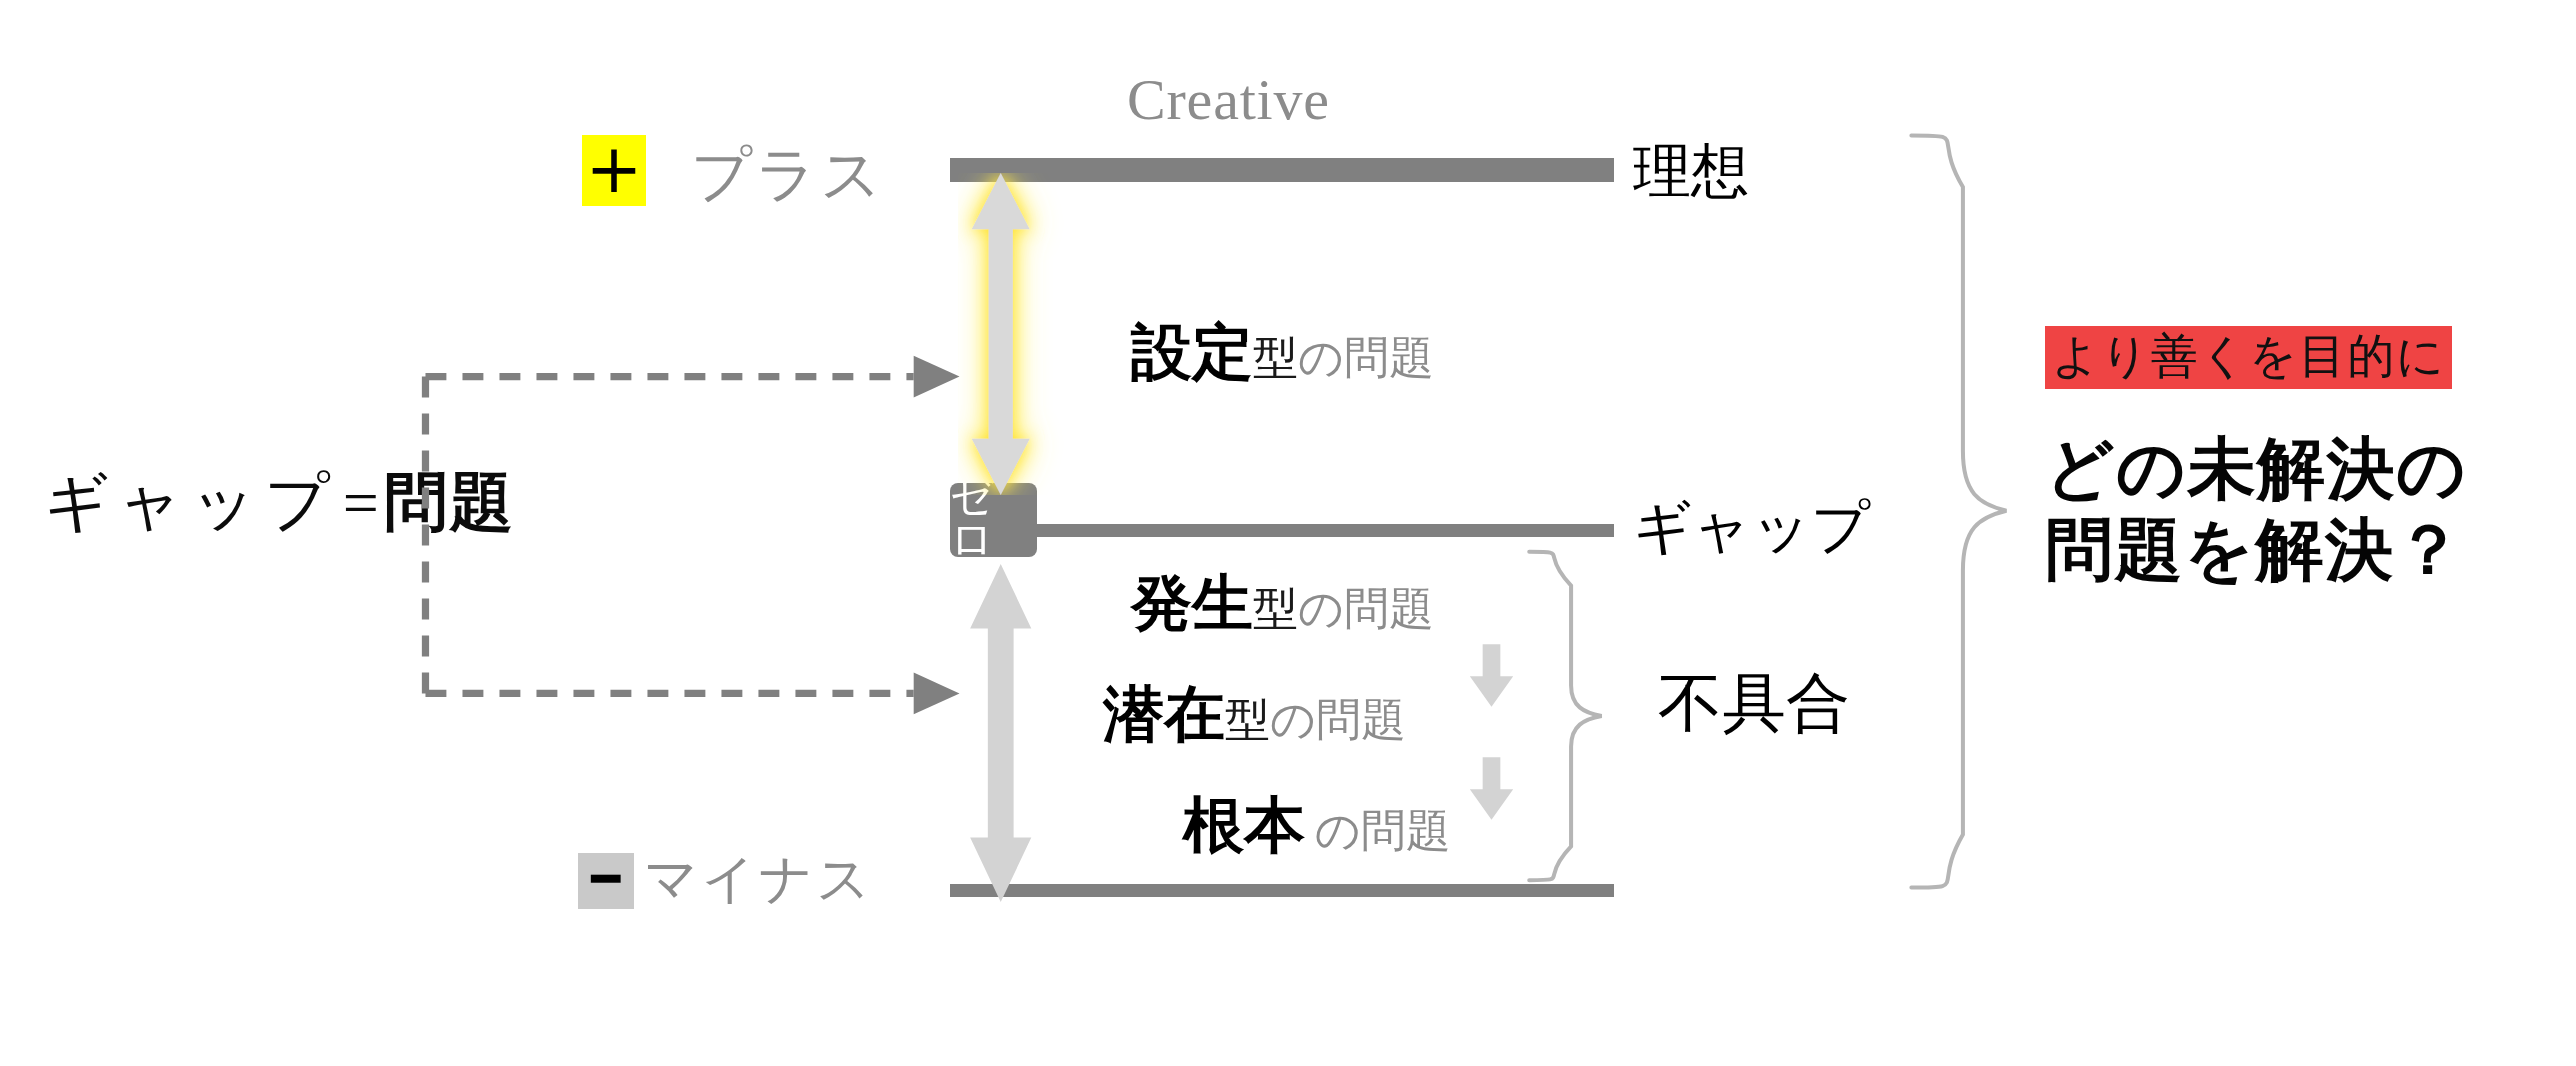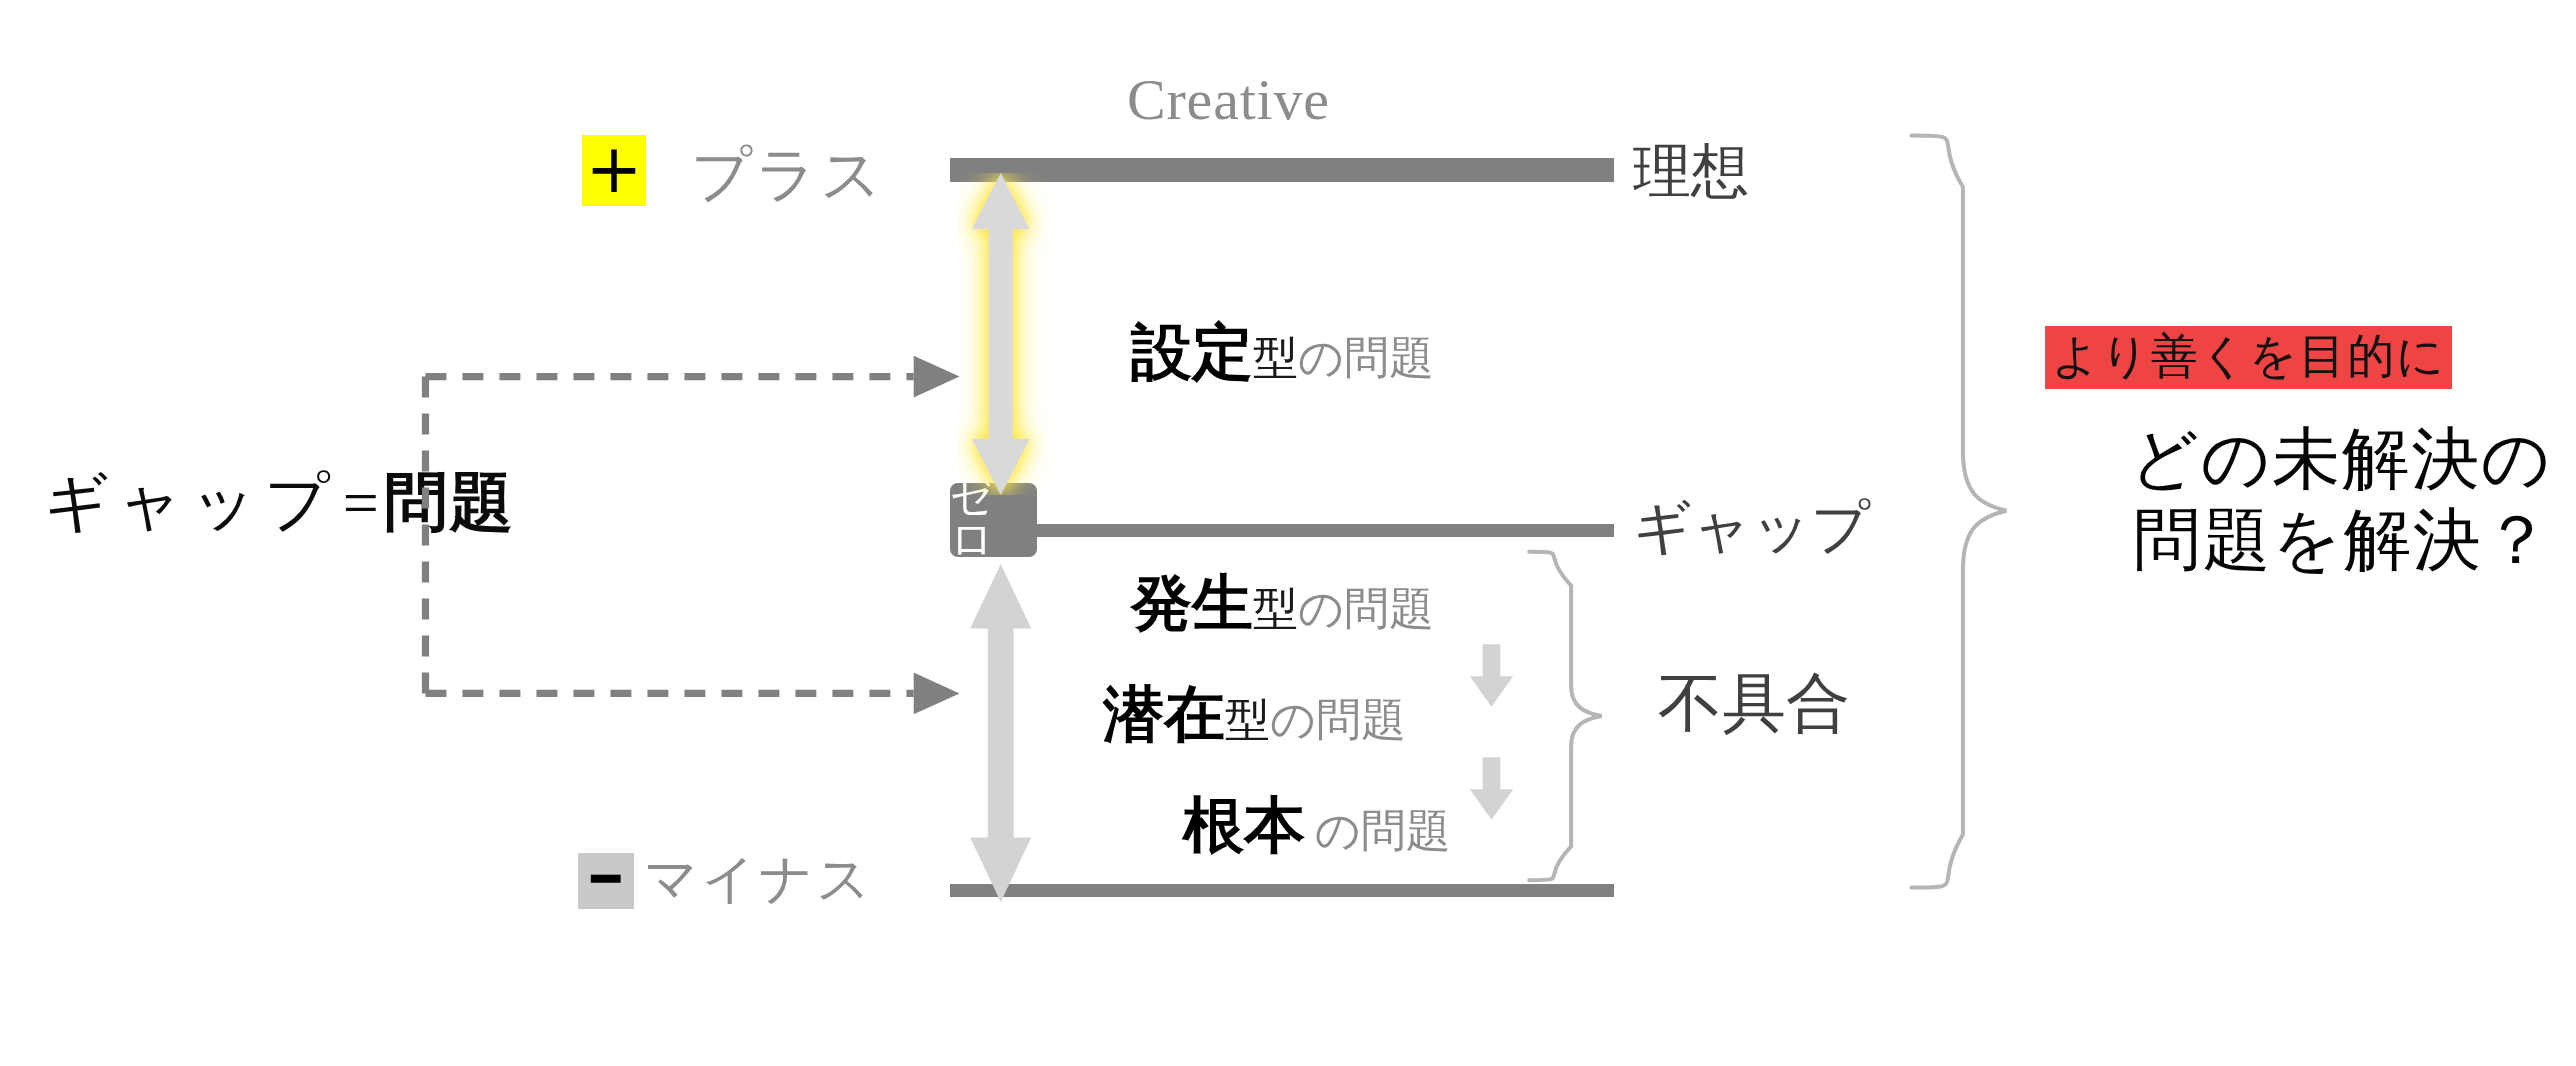--- a/index.html
+++ b/index.html
@@ -50,21 +50,21 @@
 
   
   #creative{
     position:absolute;left:1127px;top:66px;
     color:#8c8c8c;font-family:"Liberation Serif", serif;
     font-size:58px;letter-spacing:0.8px;white-space:nowrap;
   }
 
   
   .level-caption{
-    position:absolute;color:#404040;white-space:nowrap;
+    position:absolute;color:#000000;white-space:nowrap;
     font-family:"Liberation Serif", serif;font-weight:400;text-align:center;
   }
   #cap-ideal    {left:1633px; top:133px;  font-size:58px;}
   #cap-status   {left:1633px; top:489px;  font-size:58px;}
   #cap-defect   {left:1658px; top:660px;  font-size:64px;}
 
   
   #zero-pill{
     position:absolute;left:950px;top:483px;width:87px;height:74px;
     background:#808080;border-radius:8px;
@@ -116,23 +116,23 @@
 
   
   #panel{position:absolute;left:2045px;top:326px;width:507px;}
   #panel-highlight{
     display:inline-block;background:#ef4444;
     color:#111;font-family:"Liberation Serif", serif;
     font-size:47px;line-height:1.18;letter-spacing:1.6px;
     padding:3.2px 6.4px 4.8px 6.4px;white-space:nowrap;
   }
   #panel-question{
-    margin-top:30px;color:#050505;
-    font-family:"Liberation Serif", serif;font-weight:400;
-    font-size:68px;line-height:1.18;letter-spacing:1.6px;text-align:right;
+    margin-top:40px;color:#050505;
+    font-family:"Liberation Serif", serif;font-weight:700;
+    font-size:68px;line-height:1.18;letter-spacing:1.6px;
   }
   #panel-question .ln{display:block;white-space:nowrap;}
 </style>
 </head>
 <body>
 
 <div id="stage">
 
   <div class="bar" id="bar-plus"></div>
   <div class="bar" id="bar-zero"></div>

